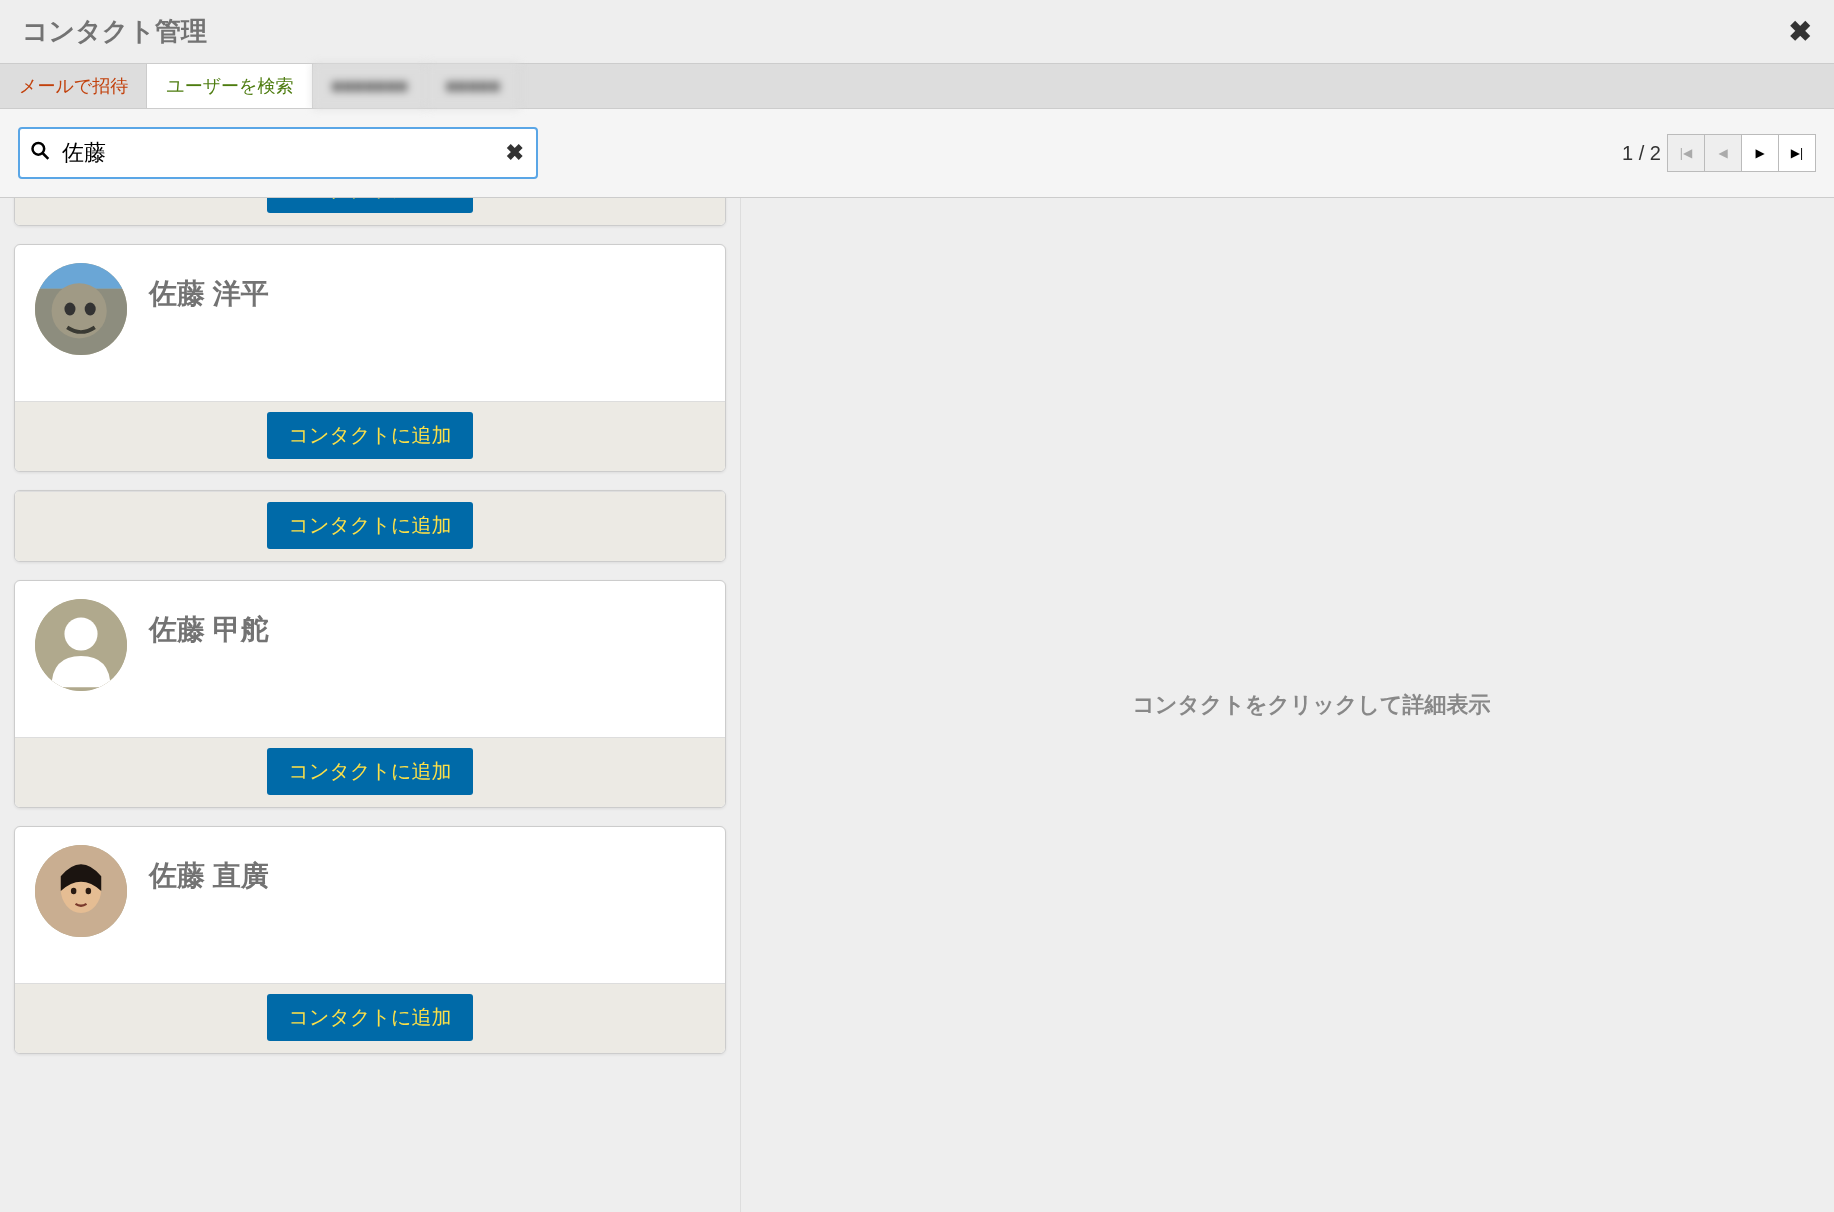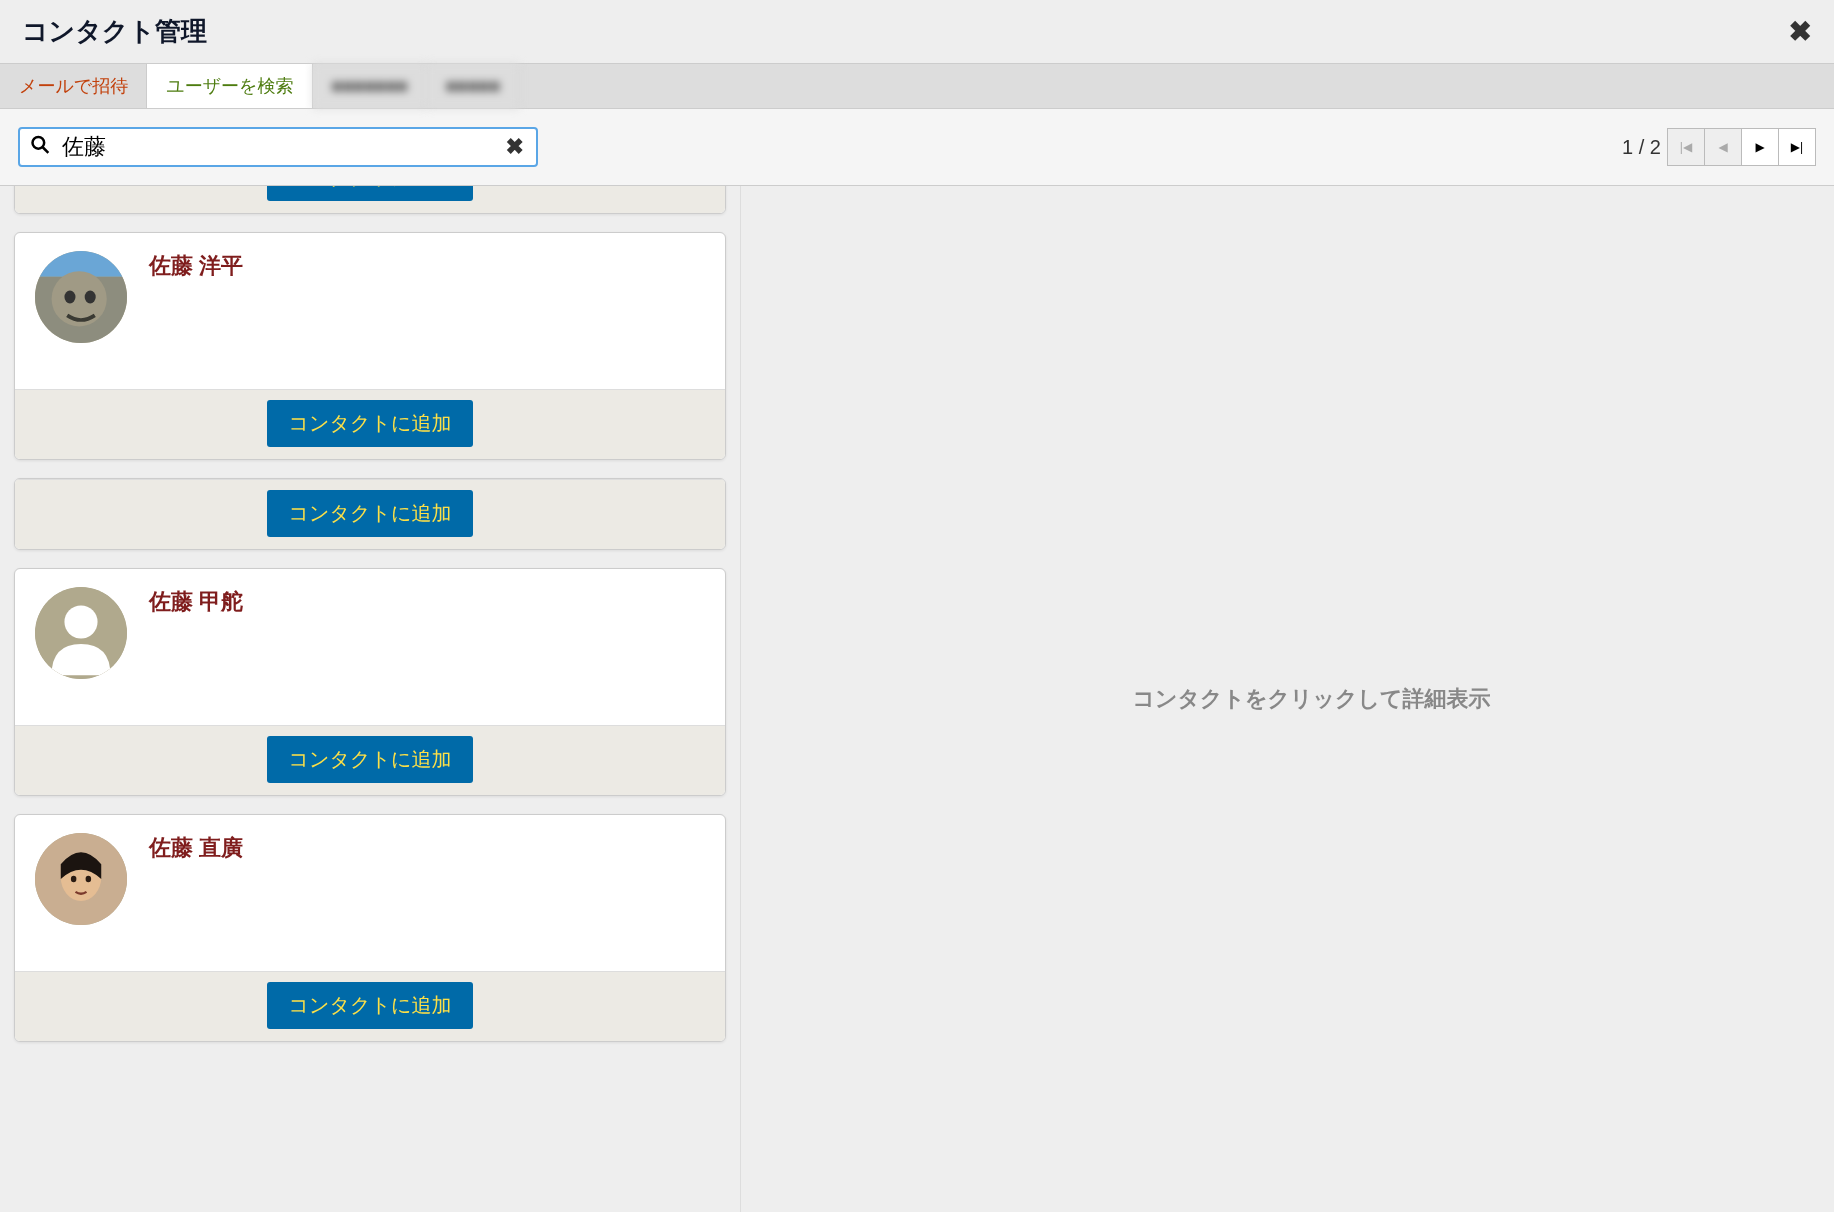--- a/index.html
+++ b/index.html
@@ -22,21 +22,21 @@
     display: flex;
     align-items: center;
     justify-content: space-between;
     padding: 14px 22px 14px 22px;
     background: #eeeeee;
   }
   .titlebar h1 {
     margin: 0;
     font-size: 26px;
     font-weight: 700;
-    color: #0f172a;
+    color: #737373;
   }
   .close-btn {
     font-size: 28px;
     font-weight: 700;
     color: #333;
     cursor: pointer;
     line-height: 1;
     user-select: none;
   }
 
@@ -87,21 +87,21 @@
     left: 12px;
     top: 50%;
     transform: translateY(-50%);
     font-size: 20px;
     color: #333;
     pointer-events: none;
   }
   .search-input {
     width: 100%;
     box-sizing: border-box;
-    height: 40px;
+    height: 52px;
     border: 2px solid #5aa6e6;
     border-radius: 4px;
     outline: none;
     font-size: 22px;
     padding: 4px 46px 4px 42px;
     background: #fff;
     color: #000;
   }
   .search-clear {
     position: absolute;
@@ -192,24 +192,24 @@
     width: 92px;
     height: 92px;
     border-radius: 50%;
     background: #b0a98d;
     flex-shrink: 0;
     overflow: hidden;
     position: relative;
   }
   .avatar svg { width: 100%; height: 100%; display: block; }
   .name {
-    font-size: 22px;
-    font-weight: 700;
-    color: #7f1d1d;
-    margin-top: 0;
+    font-size: 28px;
+    font-weight: 700;
+    color: #737373;
+    margin-top: 12px;
   }
   .card-footer {
     background: #eceae4;
     border-top: 1px solid #ddd;
     padding: 10px 0 12px 0;
     display: flex;
     justify-content: center;
   }
   .add-btn {
     background: #006aa8;

